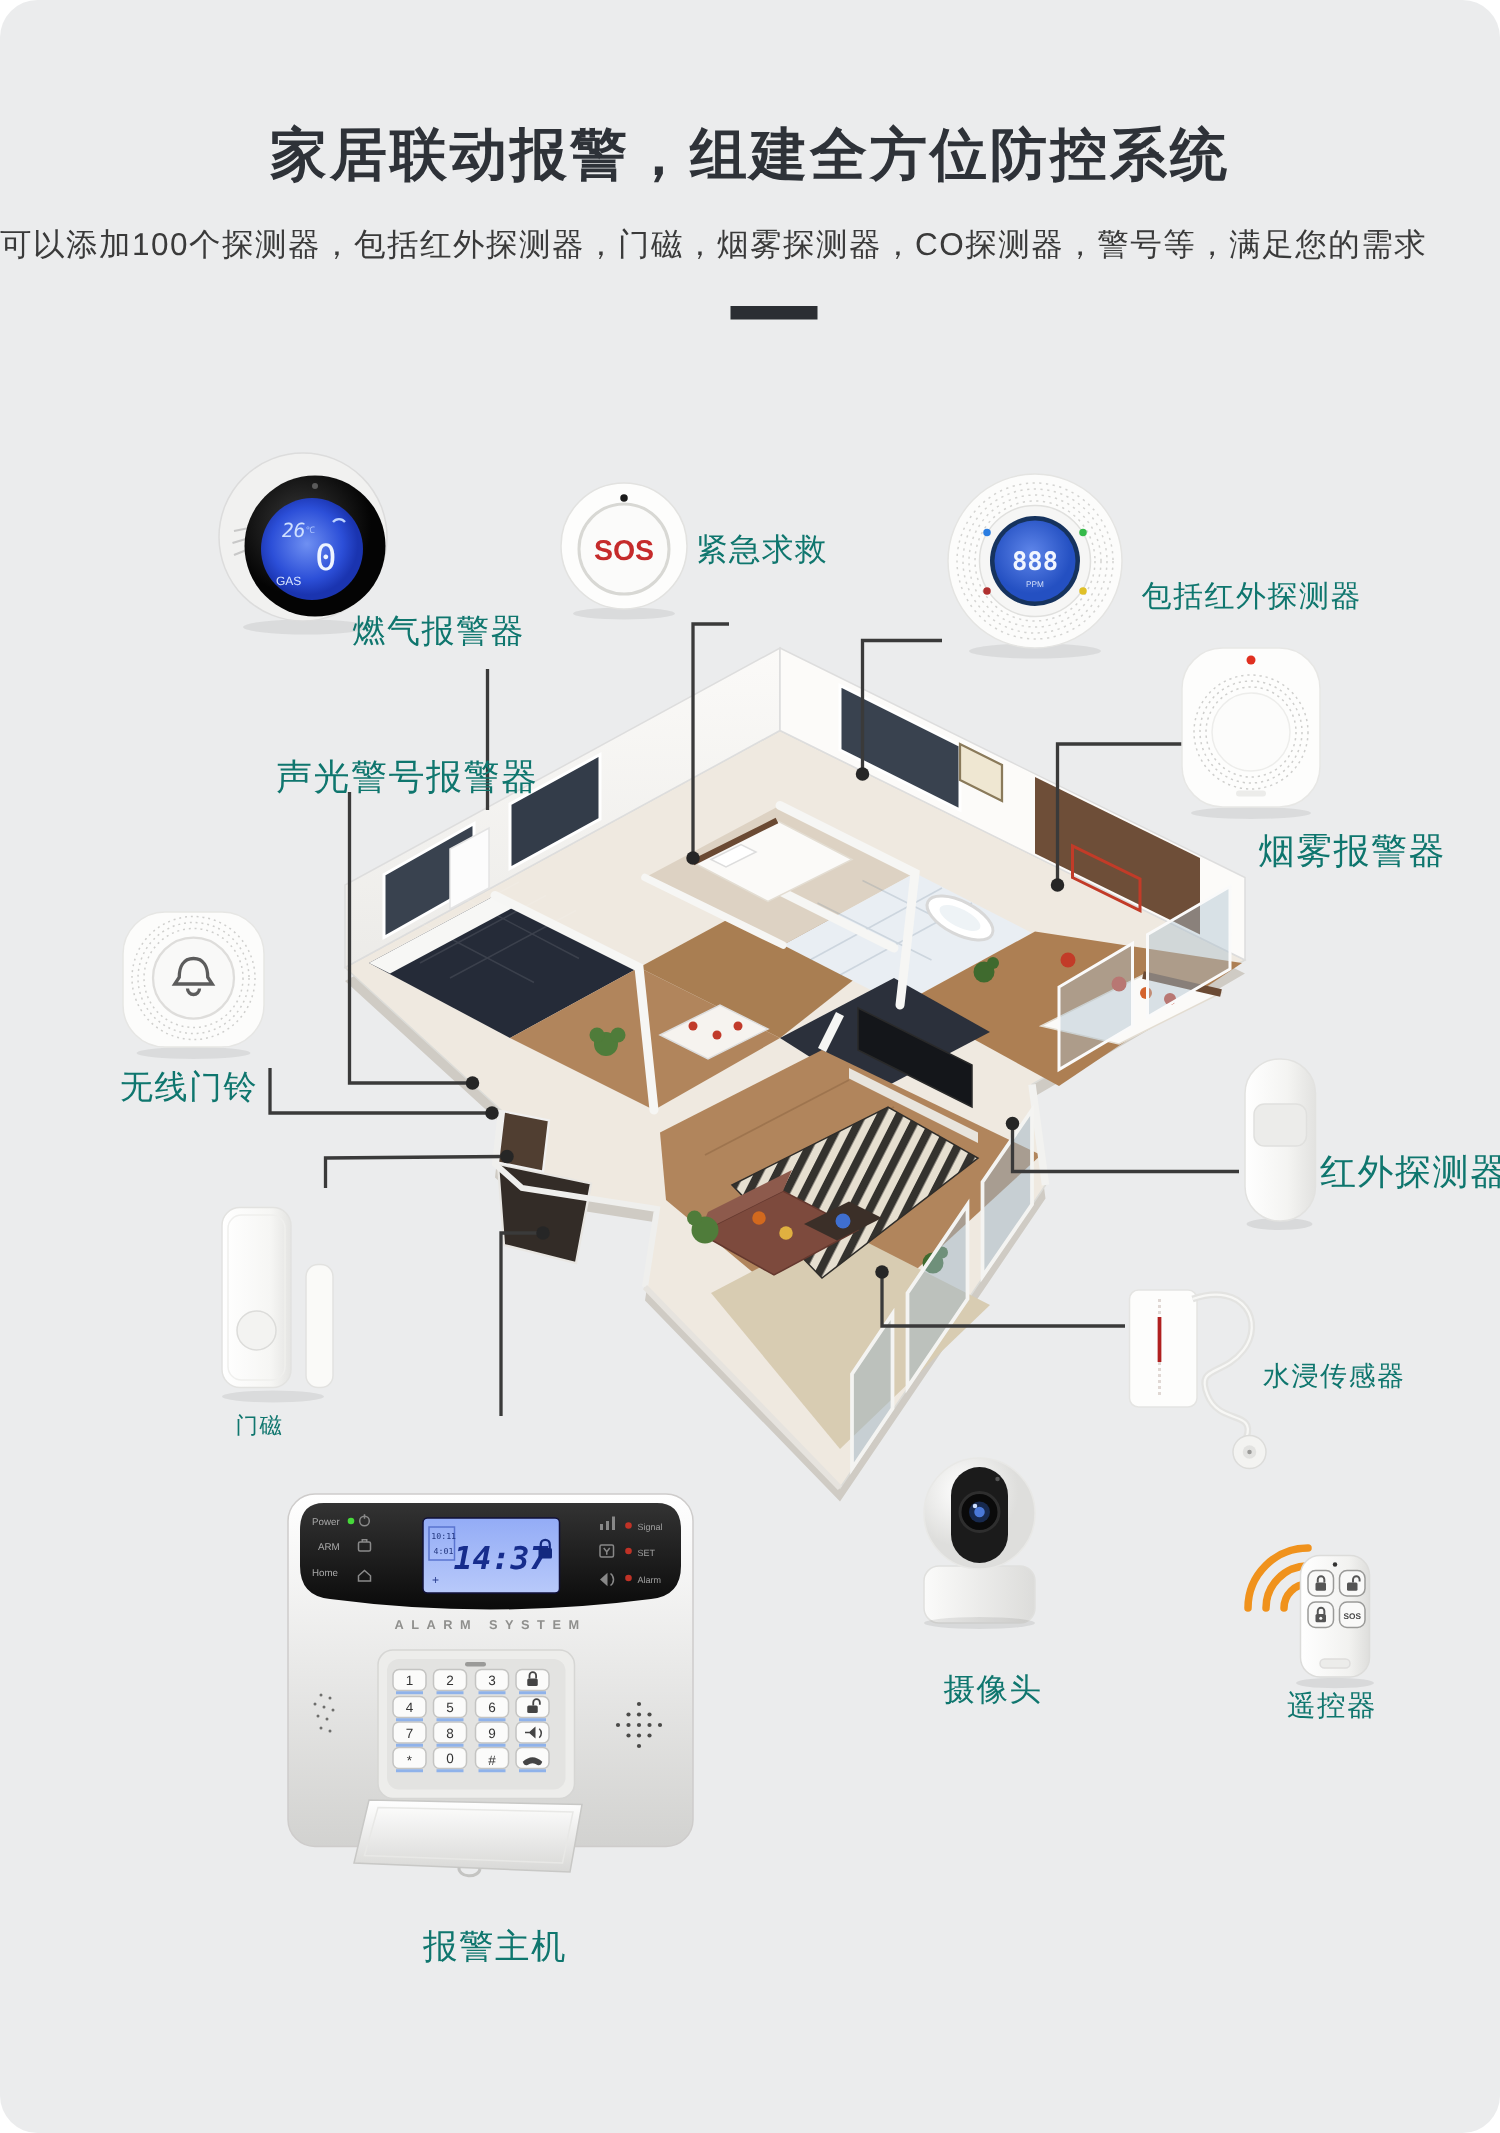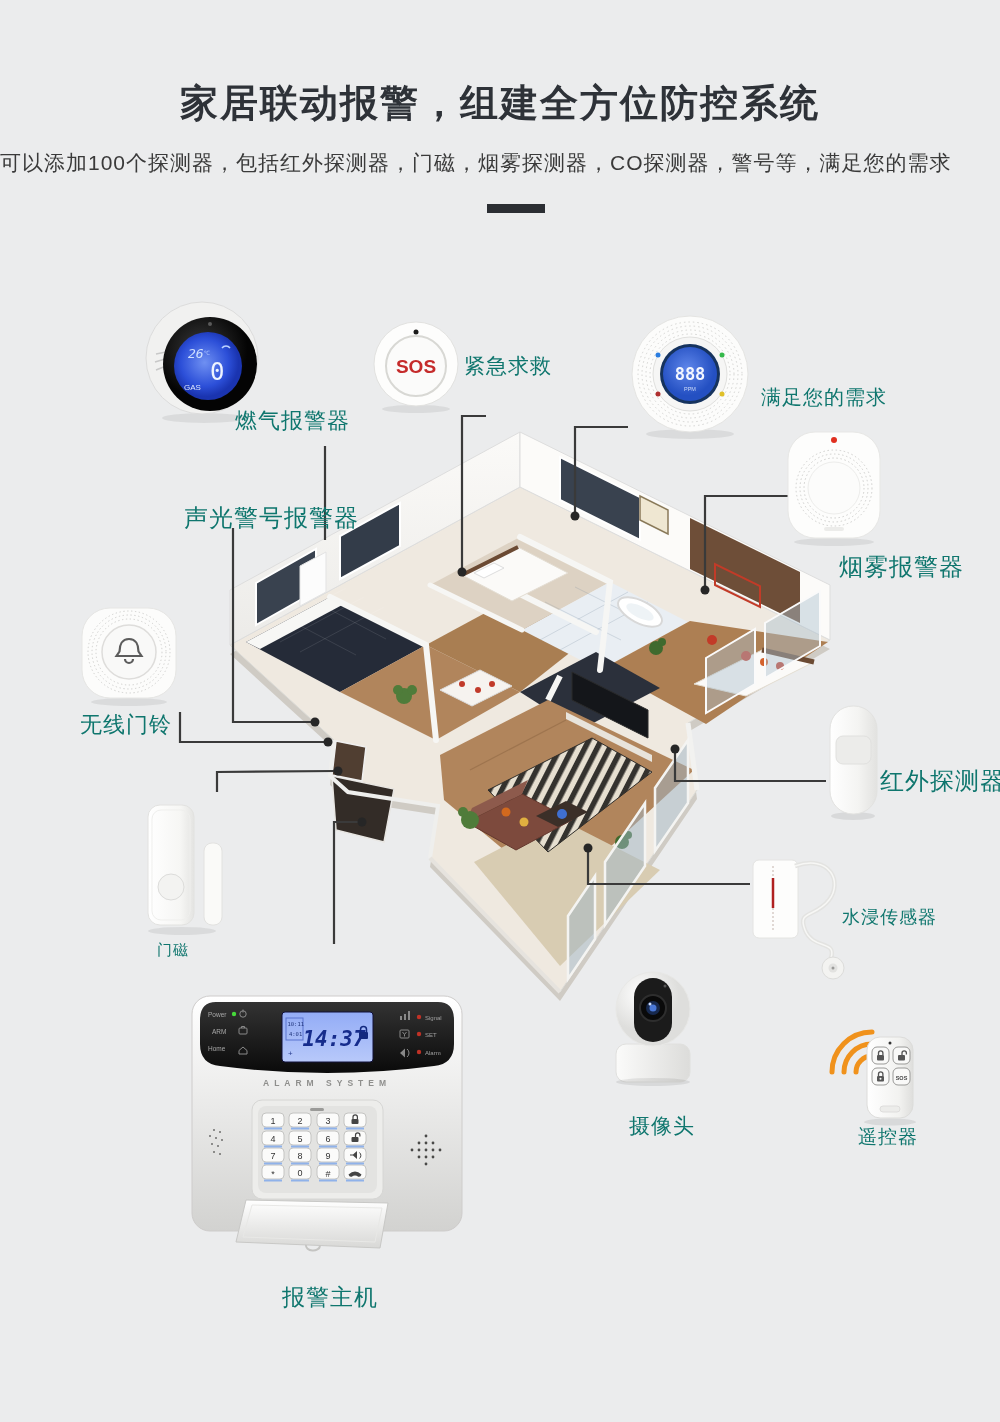--- a/index.html
+++ b/index.html
@@ -1,17 +1,17 @@
 <!DOCTYPE html>
 <html><head>
 <meta charset="utf-8">
 <style>
   html,body{margin:0;padding:0;}
   .page{position:relative;width:1000px;height:1422px;background:#ebeced;overflow:hidden;
-        font-family:"Liberation Sans",sans-serif;}
+        font-family:"Liberation Sans",sans-serif;border-radius:25px;}
   .abs{position:absolute;}
   .title{width:100%;text-align:center;top:78px;font-size:38px;font-weight:bold;color:#2e3238;letter-spacing:2px;}
   .subtitle{width:100%;top:149px;font-size:21px;color:#3a3a3a;letter-spacing:1px;}
   .divider{left:487px;top:204px;width:58px;height:9px;background:#2b2e33;}
   .lbl{color:#0f766e;letter-spacing:1px;white-space:nowrap;}
   svg text{font-family:"Liberation Sans",sans-serif;}
   .mono{font-family:"DejaVu Sans Mono",monospace;}
 </style>
 </head>
 <body>
@@ -217,21 +217,21 @@
       <circle cx="64" cy="62" r="30" fill="#16335e"></circle>
       <circle cx="64" cy="62" r="27" fill="url(#coL)"></circle>
       <text x="64" y="68" text-anchor="middle" font-size="17" font-weight="bold" fill="#f2f6ff" class="mono">888</text>
       <text x="64" y="79" text-anchor="middle" font-size="5.5" fill="#cfdcf8">PPM</text>
       <circle cx="32" cy="43" r="2.5" fill="#2a7de1"></circle>
         <circle cx="96" cy="43" r="2.5" fill="#35b94a"></circle>
       <circle cx="32" cy="82" r="2.5" fill="#b03030"></circle>
         <circle cx="96" cy="82" r="2.5" fill="#e0c028"></circle>
     </svg>
   </div>
-  <div class="abs lbl" style="left:761px;top:384px;font-size:20px;z-index:3">满足您的需求</div>
+  <div class="abs lbl" style="left:761px;top:384px;font-size:20px;z-index:3">包括红外探测器</div>
 
   <div class="abs" style="left:782px;top:426px;z-index:2">
     <svg width="104" height="122">
       <ellipse cx="52" cy="116" rx="40" ry="4" fill="rgba(0,0,0,0.07)"></ellipse>
       <rect x="6" y="6" width="92" height="106" rx="27" fill="#fdfdfc" stroke="#e7e7e5"></rect>
       <circle cx="52" cy="14" r="3" fill="#e03020"></circle>
       <g fill="none" stroke="#cfcfcd">
         <circle cx="52" cy="62" r="38" stroke-dasharray="1.5,2.6"></circle>
           <circle cx="52" cy="62" r="34" stroke-dasharray="1.5,2.6"></circle>
         <circle cx="52" cy="62" r="30" stroke-dasharray="1.5,2.6"></circle>

